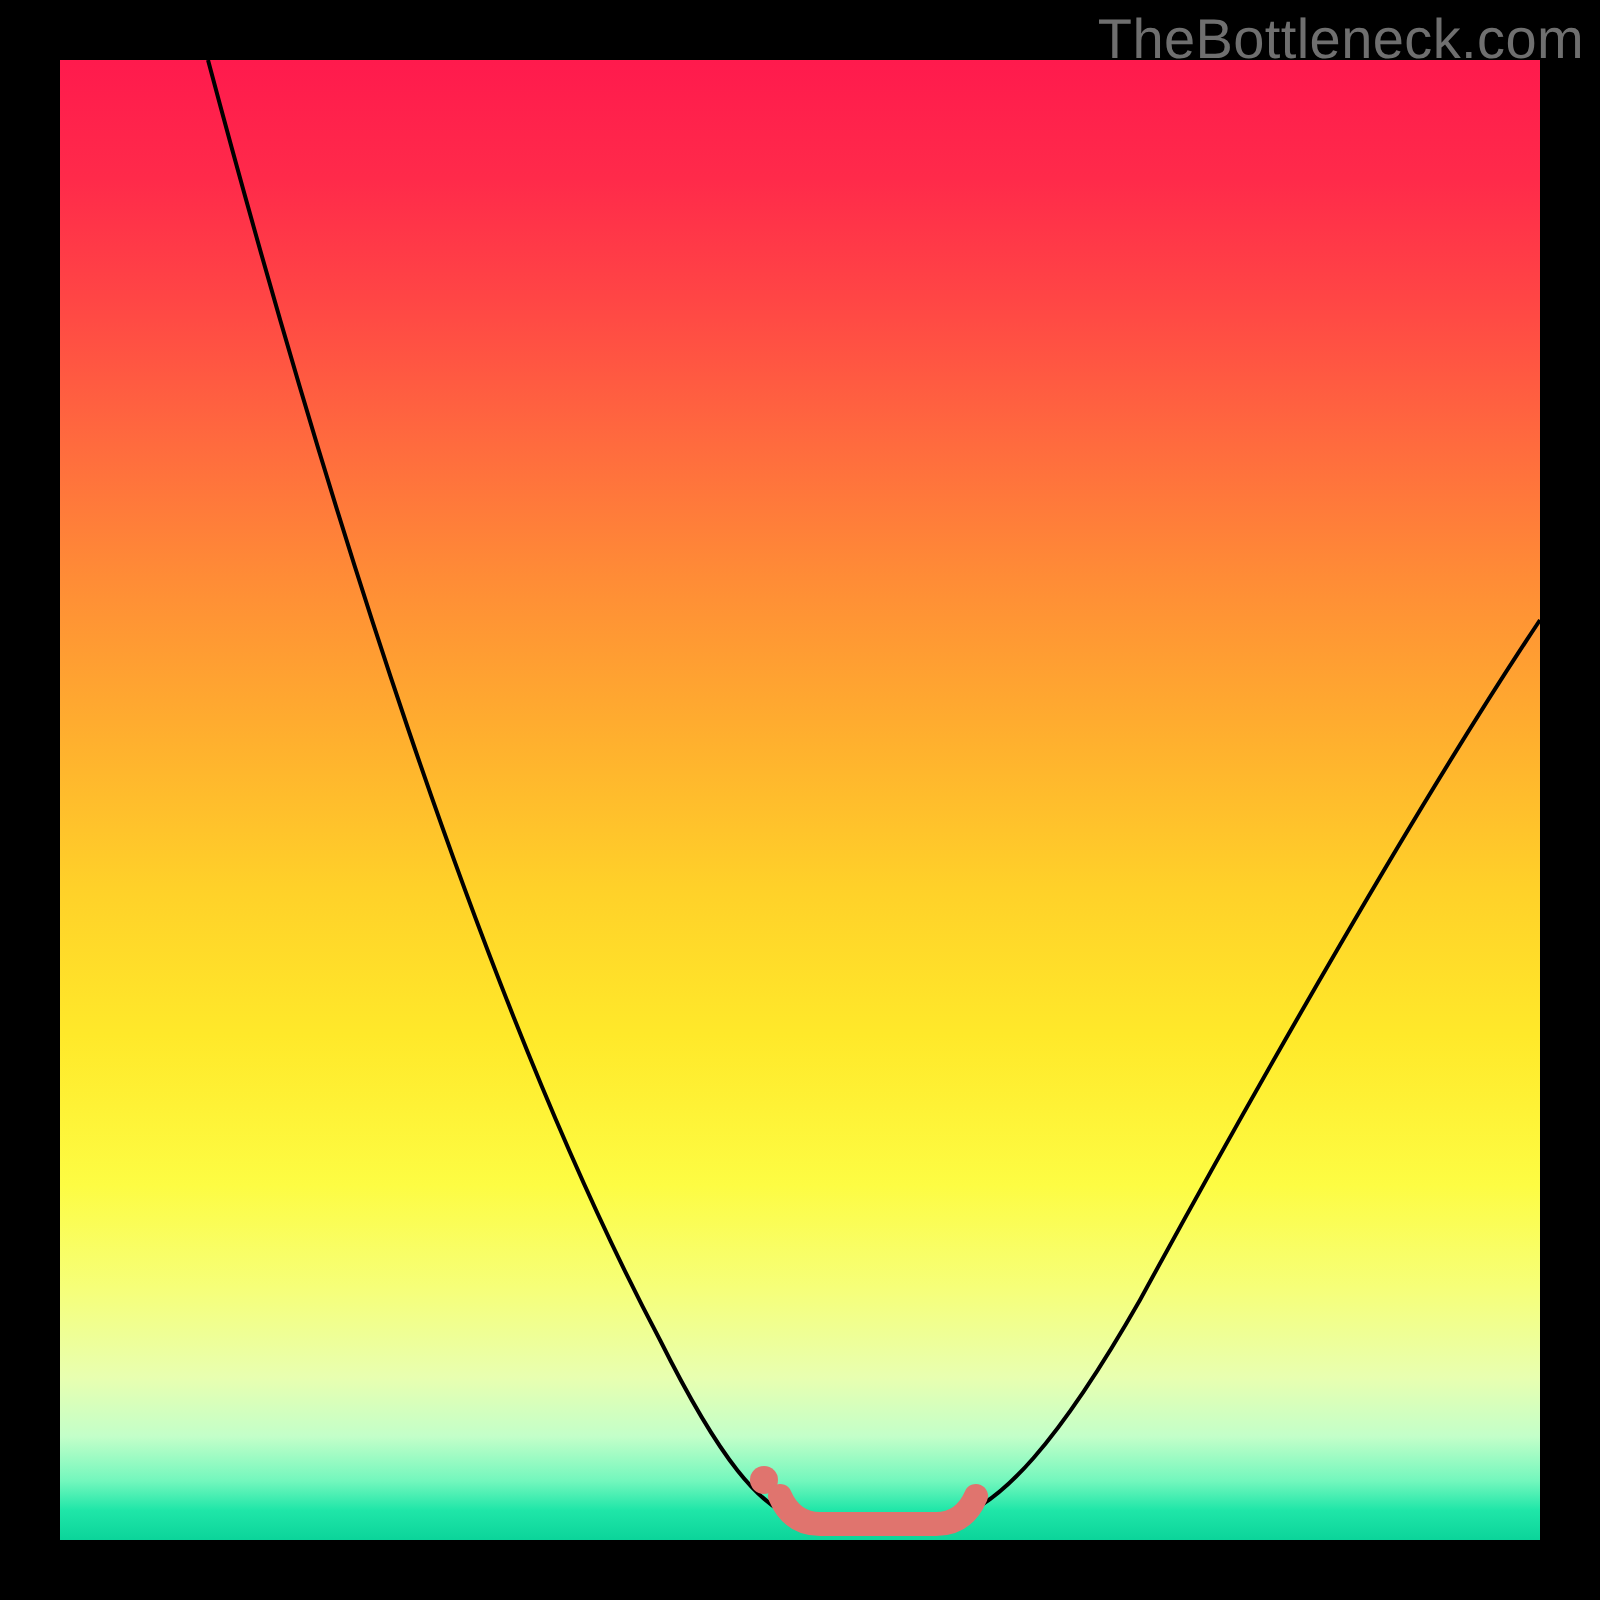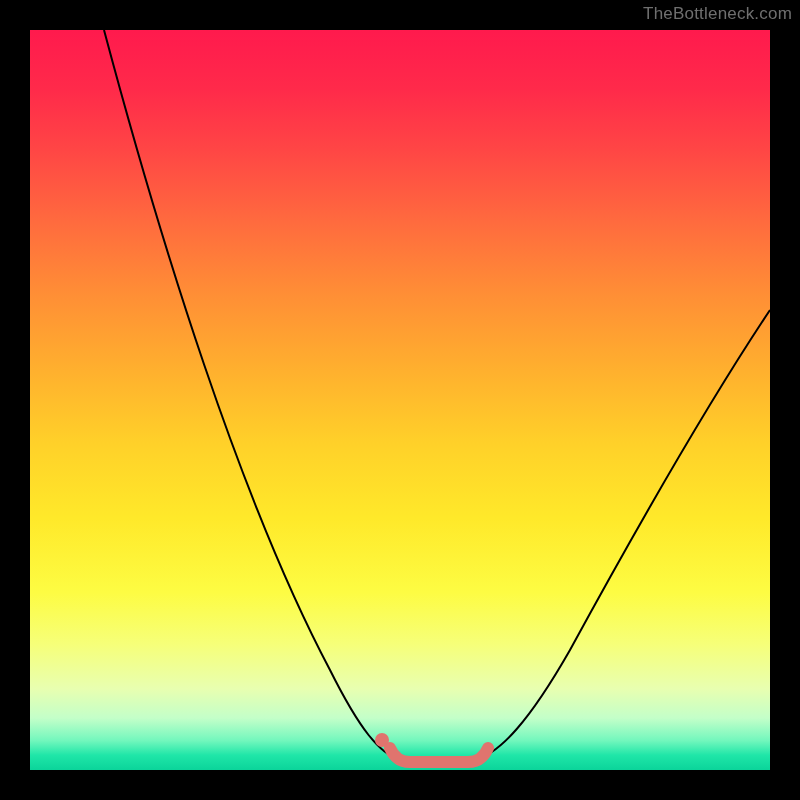--- a/index.html
+++ b/index.html
@@ -46,21 +46,21 @@
     left: 0; top: 0;
     width: 740px;
     height: 740px;
     overflow: visible;
   }
   .watermark {
     position: absolute;
     top: 4px;
     right: 8px;
     color: #6f6f6f;
-    font-size: 17px;
+    font-size: 28px;
     font-weight: 500;
     letter-spacing: 0.2px;
     user-select: none;
   }
   .curve {
     fill: none;
     stroke: #000;
     stroke-width: 2;
   }
   .basin {

